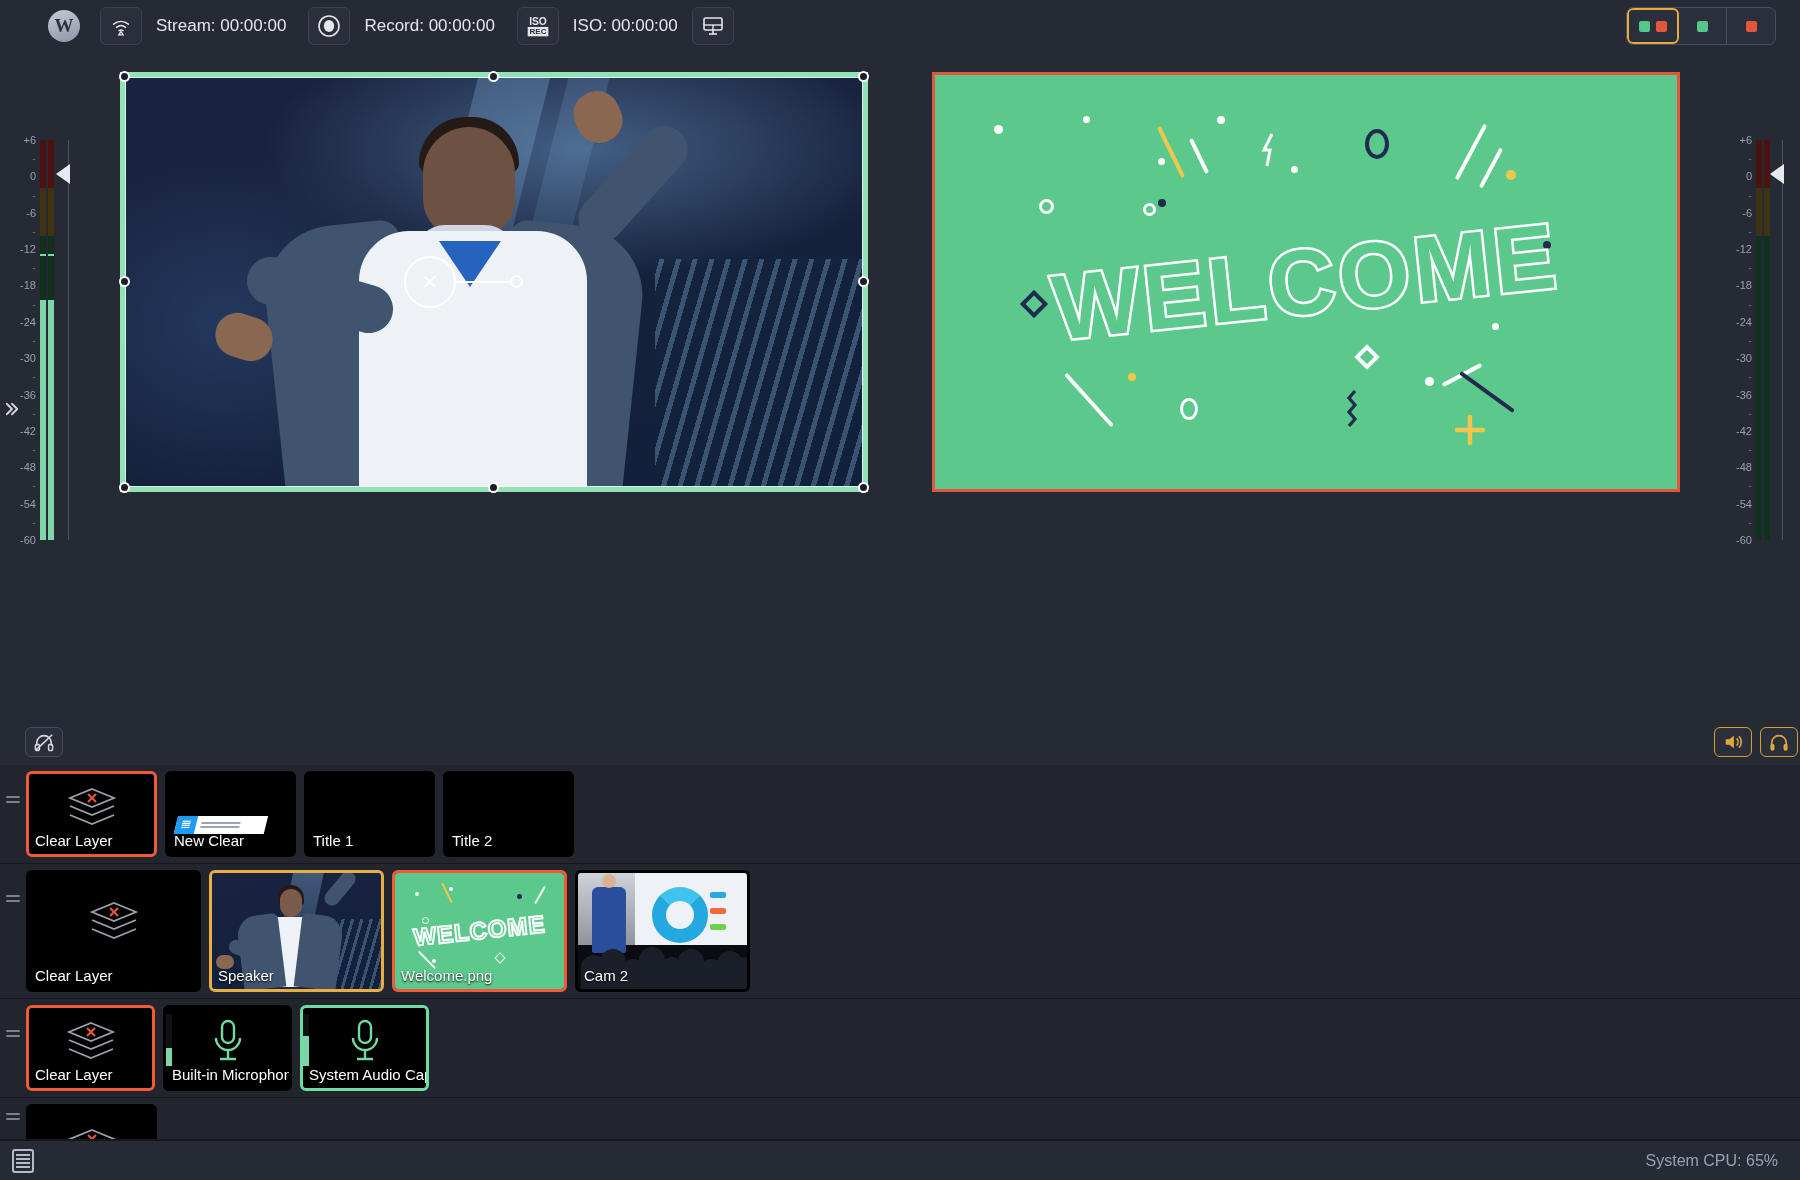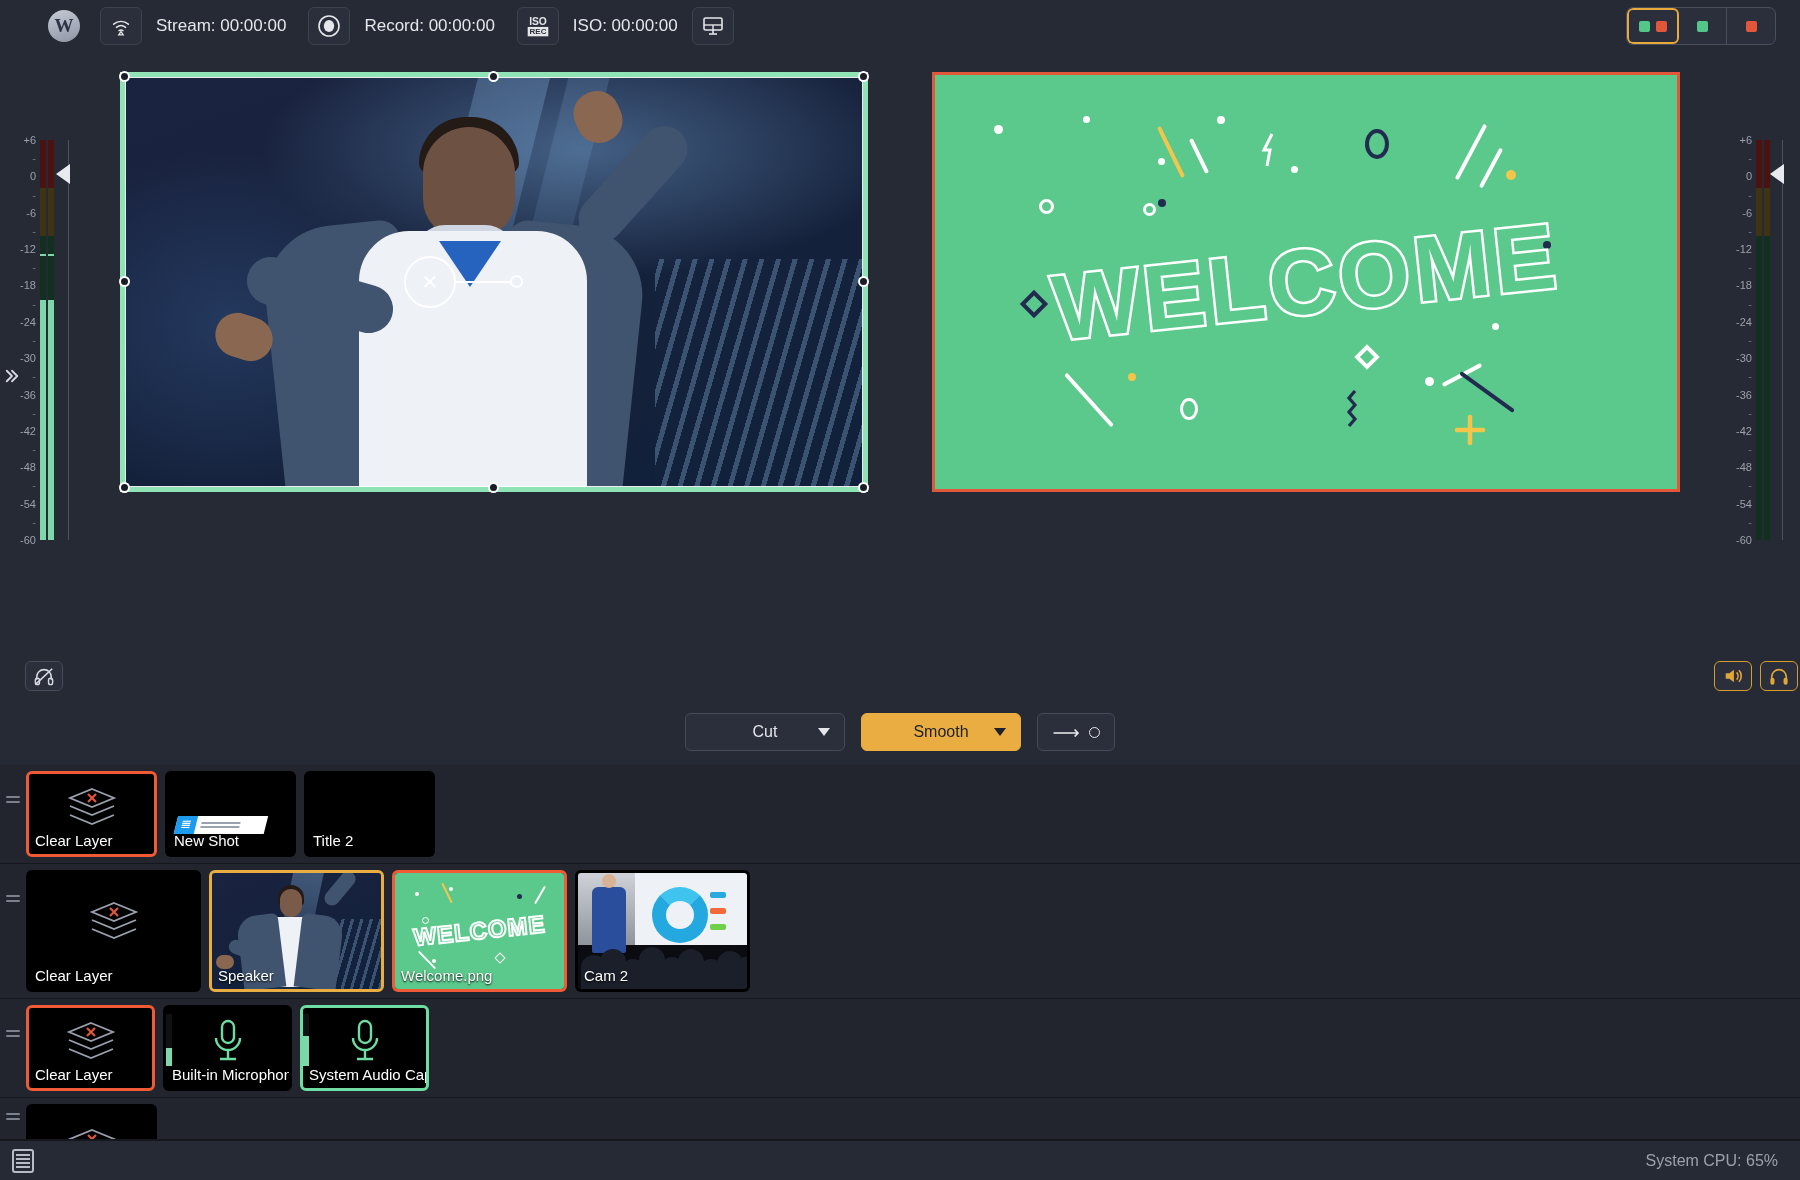--- a/index.html
+++ b/index.html
@@ -655,34 +655,20 @@
           <svg width="22" height="20" viewBox="0 0 24 22">
             <path d="M4 15v-3a8 8 0 0 1 16 0v3" fill="none" stroke="#e0a63a" stroke-width="1.8"></path>
             <rect x="2.5" y="13" width="4.5" height="7.5" rx="2.2" fill="#e0a63a"></rect>
             <rect x="17" y="13" width="4.5" height="7.5" rx="2.2" fill="#e0a63a"></rect>
           </svg>
         </div>
       </div>
     </div>
   </div>
 
-  <div class="transbar">
-    <div class="dd">
-      <span>Cut</span>
-      <span class="caret"></span>
-    </div>
-    <div class="dd gold">
-      <span>Smooth</span>
-      <span class="caret"></span>
-    </div>
-    <div class="autobtn">
-      <span class="arrow-glyph">⟶</span>
-      <span class="circ"></span>
-    </div>
-  </div>
 
   <div class="rows">
 
     <div class="row row1">
       <div class="grip">
         <div class="grip-lines">
             <div></div>
             <div></div>
           </div>
       </div>
@@ -699,21 +685,24 @@
           <div class="cap">Clear Layer</div>
         </div>
         <div class="cell">
           <div class="tw-card">
             <div class="tw-badge">𝌆</div>
             <div class="tw-lines">
                 <div></div>
                 <div></div>
               </div>
           </div>
-          <div class="cap">New Shot</div>
+          <div class="cap">New Clear</div>
+        </div>
+        <div class="cell">
+          <div class="cap">Title 1</div>
         </div>
         <div class="cell">
           <div class="cap">Title 2</div>
         </div>
       </div>
     </div>
 
     <div class="row row2">
       <div class="grip">
         <div class="grip-lines">

